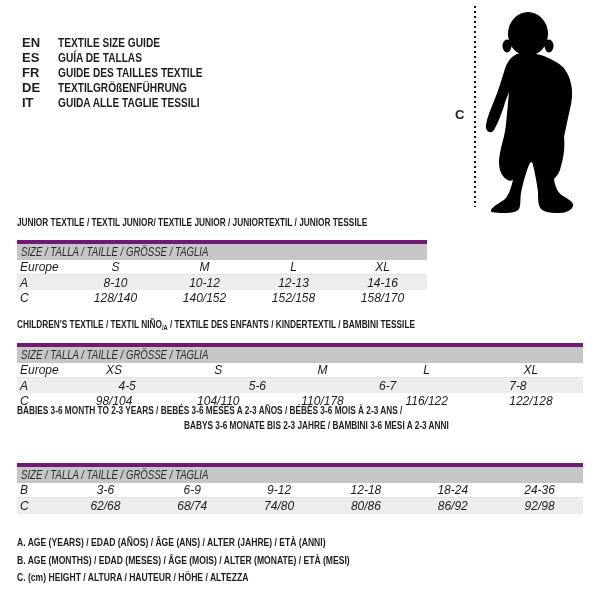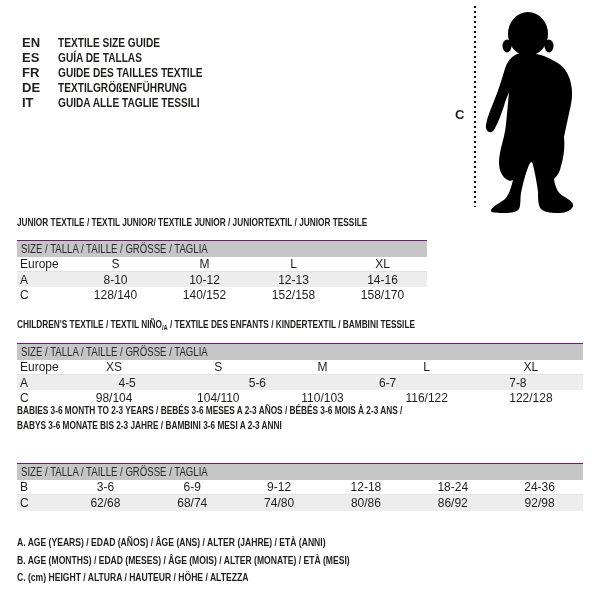--- a/index.html
+++ b/index.html
@@ -22,25 +22,25 @@
   .lang-title{font-weight:bold;font-size:13px;}
 
   
   .measure-line{
     position:absolute;left:474px;top:6px;width:2px;height:201px;
     background:repeating-linear-gradient(to bottom,#101010 0px,#101010 2px,transparent 2px,transparent 5px);
   }
   .figure-c{position:absolute;left:455px;top:107px;font-weight:bold;font-size:13px;}
 
   
-  .sec-title{position:absolute;left:17px;font-weight:bold;font-size:11.5px;line-height:14.5px;}
+  .sec-title{position:absolute;left:17px;font-weight:bold;font-size:11.5px;line-height:14.5px;text-align:right;}
   .sub{font-size:8px;vertical-align:-2px;}
 
   
-  .size-table{position:absolute;left:17px;border-top:1px solid #701a75;}
+  .size-table{position:absolute;left:17px;border-top:4px solid #701a75;font-style:italic;}
   .t-header{
     height:16px;background:#c6c6c6;display:flex;align-items:center;
     padding-left:4px;font-size:12px;color:#2a2a2a;box-sizing:border-box;
   }
   .t-row{display:flex;align-items:center;font-size:12px;box-sizing:border-box;}
   .t-row.h15{height:15px;}
   .t-row.h16{height:16px;}
   .row-line{border-bottom:1px solid #e2e2e2;}
   .row-alt{background:#ededed;}
   .lbl{padding-left:3px;box-sizing:border-box;}
@@ -168,21 +168,21 @@
     <span class="lbl lbl-w45">A</span>
     <span class="cell">4-5</span>
     <span class="cell">5-6</span>
     <span class="cell">6-7</span>
     <span class="cell">7-8</span>
   </div>
   <div class="t-row h16">
     <span class="lbl lbl-w45">C</span>
     <span class="cell">98/104</span>
     <span class="cell">104/110</span>
-    <span class="cell">110/103</span>
+    <span class="cell">110/178</span>
     <span class="cell">116/122</span>
     <span class="cell">122/128</span>
   </div>
 </div>
 
 <div class="sec-title" style="top:403px;">
   <div><span class="cx72">BABIES 3-6 MONTH TO 2-3 YEARS / BEBÉS 3-6 MESES A 2-3 AÑOS / BÉBÉS 3-6 MOIS À 2-3 ANS /</span></div>
   <div><span class="cx72">BABYS 3-6 MONATE BIS 2-3 JAHRE / BAMBINI 3-6 MESI A 2-3 ANNI</span></div>
 </div>
 <div class="size-table" style="top:463px;width:566px;">

